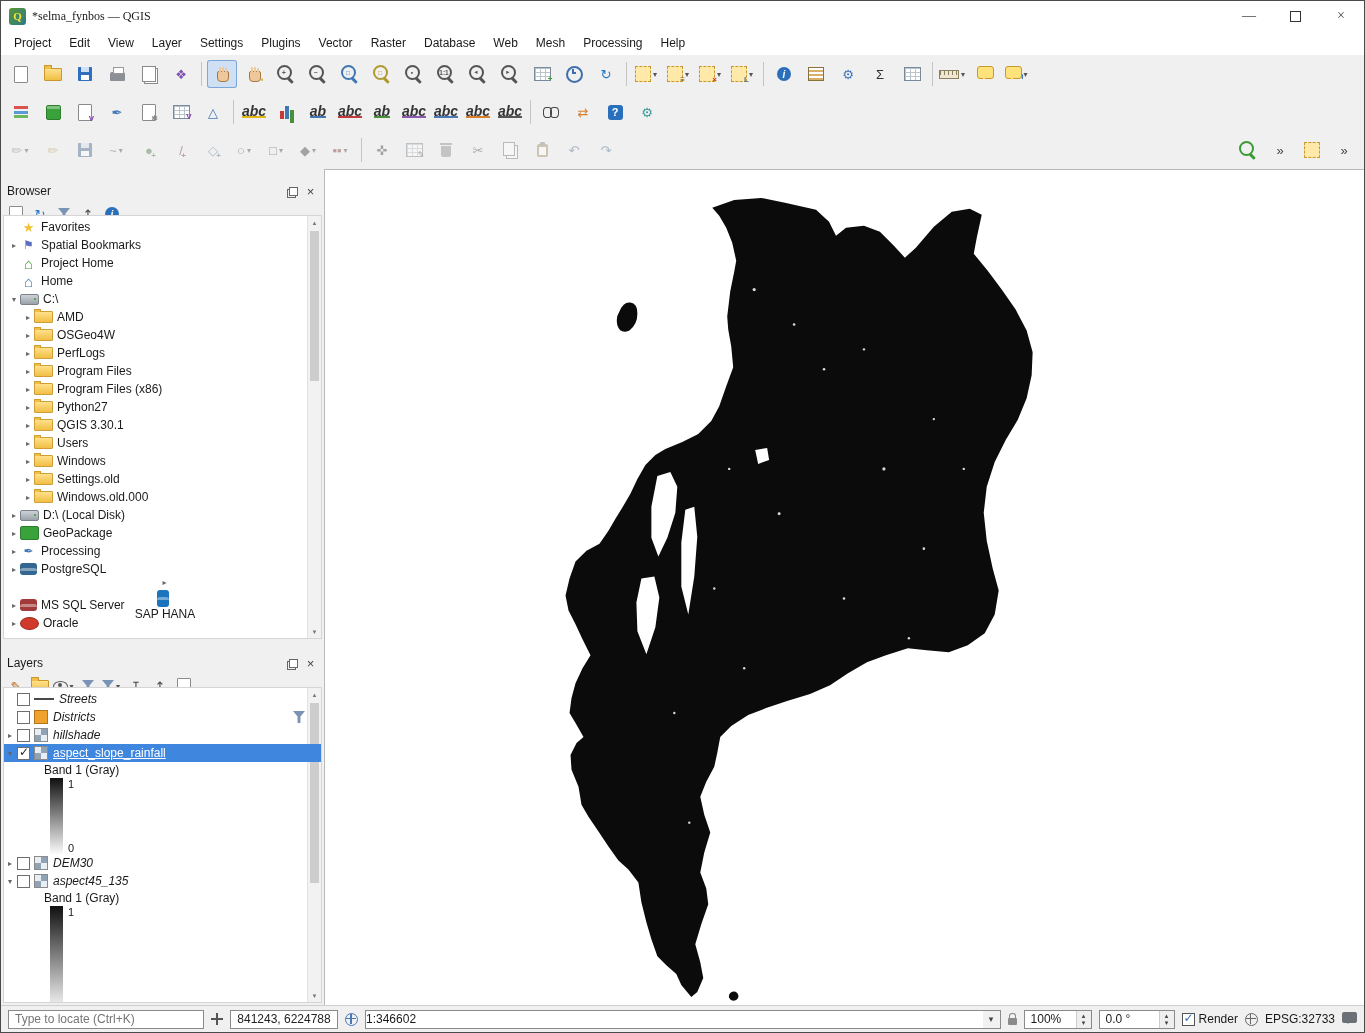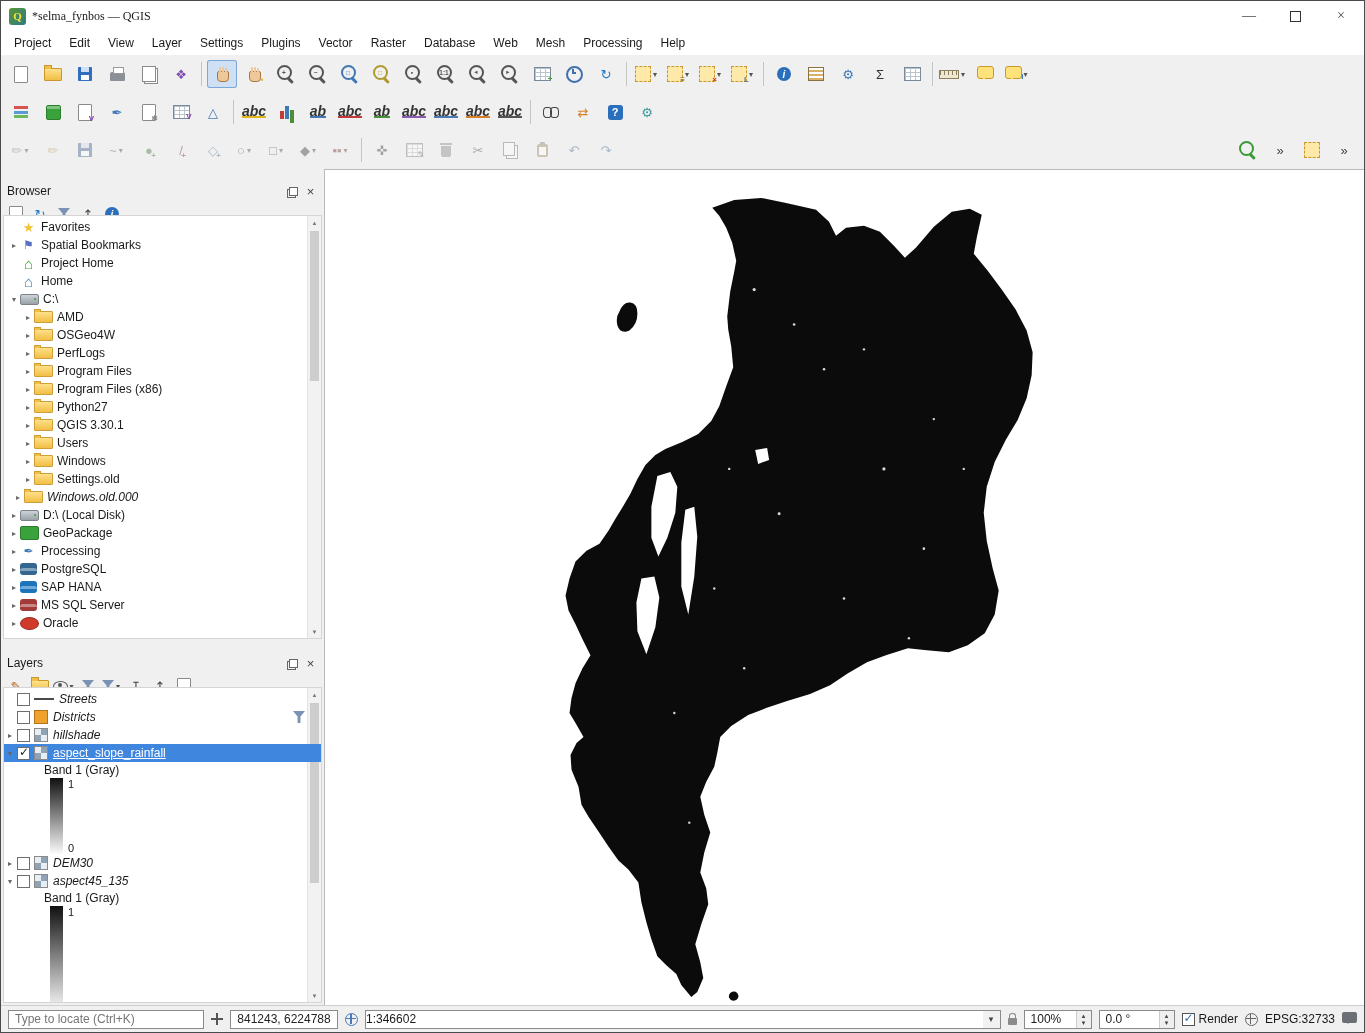--- a/index.html
+++ b/index.html
@@ -611,21 +611,21 @@
           <div class="trowi" style="padding-left: 18px;">
             <span class="ar ar-r"></span>
             <span class="ti ti-folder"></span>
             <span class="tl">Windows</span>
           </div>
           <div class="trowi" style="padding-left: 18px;">
             <span class="ar ar-r"></span>
             <span class="ti ti-folder"></span>
             <span class="tl">Settings.old</span>
           </div>
-          <div class="trowi" style="padding-left: 8px; font-style: italic;">
+          <div class="trowi" style="padding-left: 18px;">
             <span class="ar ar-r"></span>
             <span class="ti ti-folder"></span>
             <span class="tl">Windows.old.000</span>
           </div>
           <div class="trowi" style="padding-left: 4px;">
             <span class="ar ar-r"></span>
             <span class="ti ti-drive"></span>
             <span class="tl">D:\ (Local Disk)</span>
           </div>
           <div class="trowi" style="padding-left: 4px;">
@@ -636,21 +636,21 @@
           <div class="trowi" style="padding-left: 4px;">
             <span class="ar ar-r"></span>
             <span class="ti ti-slite"></span>
             <span class="tl">Processing</span>
           </div>
           <div class="trowi" style="padding-left: 4px;">
             <span class="ar ar-r"></span>
             <span class="ti ti-pg"></span>
             <span class="tl">PostgreSQL</span>
           </div>
-          <div class="trowi" style="padding-left: 4px;">
+          <div class="trowi" style="padding-left: 4px; flex-direction: column;">
             <span class="ar ar-r"></span>
             <span class="ti ti-hana"></span>
             <span class="tl">SAP HANA</span>
           </div>
           <div class="trowi" style="padding-left: 4px;">
             <span class="ar ar-r"></span>
             <span class="ti ti-mssql"></span>
             <span class="tl">MS SQL Server</span>
           </div>
           <div class="trowi" style="padding-left: 4px;">

